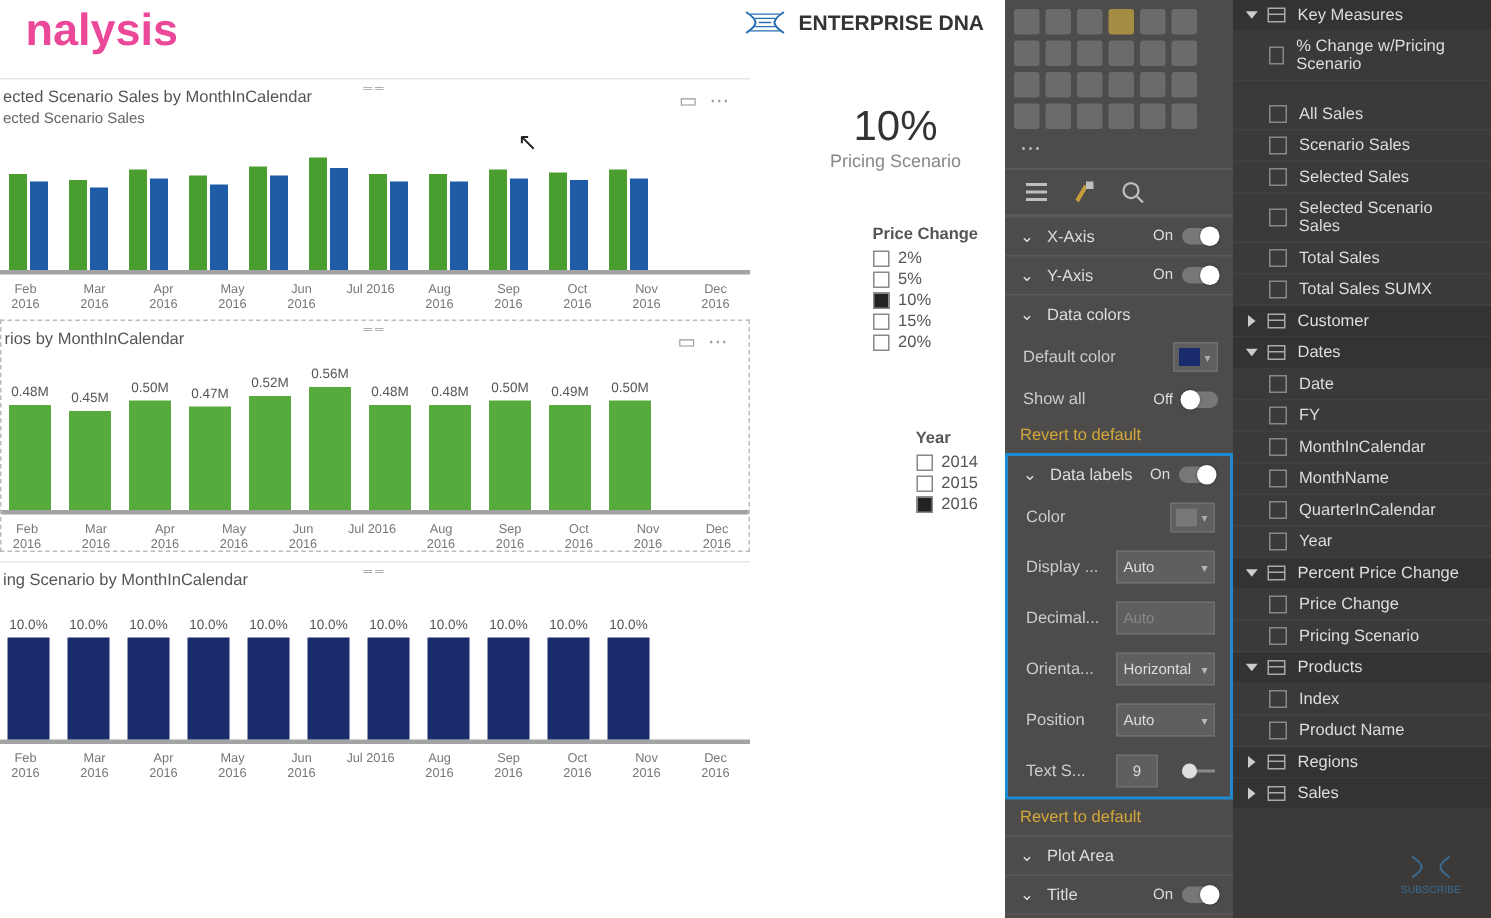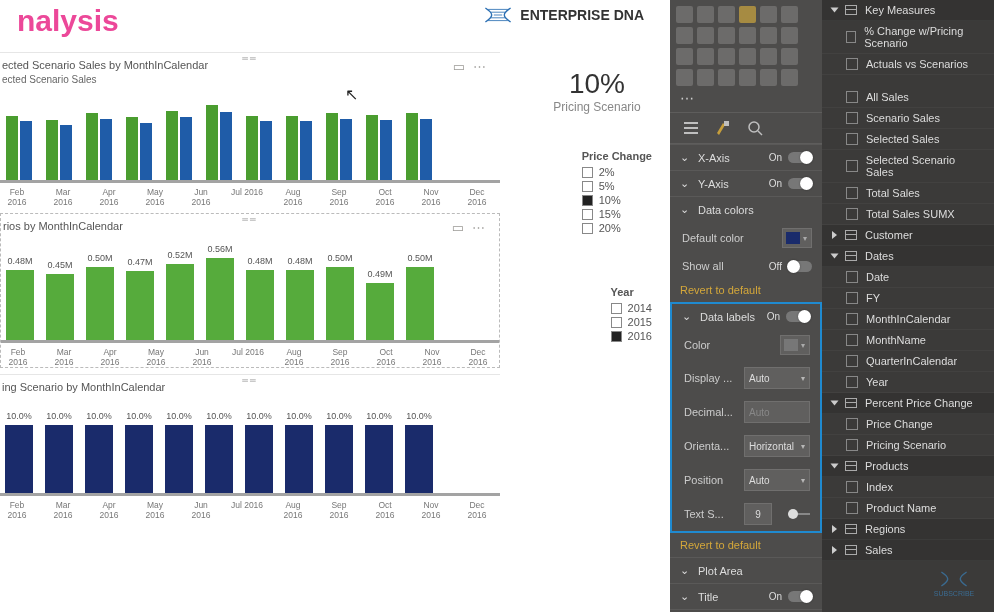--- a/index.html
+++ b/index.html
@@ -1,19 +1,19 @@
 <!DOCTYPE html>
 <html><head>
   <meta charset="utf-8">
   <style>
     * { margin:0; padding:0; box-sizing:border-box; font-family:"Segoe UI",Arial,sans-serif; }
     body { width:994px; height:612px; background:#fff; overflow:hidden; display:flex; }
     .canvas { flex:1; background:#fff; position:relative; padding:0; }
     .title { font-size:30px; font-weight:700; color:#ec4899; padding:4px 0 10px 17px; }
-    .logo-row { position:absolute; top:6px; right:26px; display:flex; align-items:center; gap:8px; font-size:14px; font-weight:600; color:#333; }
+    .logo-row { position:absolute; top:6px; right:14px; display:flex; align-items:center; gap:8px; font-size:14px; font-weight:600; color:#333; }
     .logo-dna { width:28px; height:18px; }
     .viz { position:relative; border-top:1px solid #e6e6e6; margin-top:4px; }
     .viz .handle { position:absolute; top:0; left:50%; width:36px; height:10px; transform:translateX(-50%); display:flex; justify-content:center; align-items:center; color:#999; font-size:8px; letter-spacing:2px; }
     .viz-header { padding:6px 0 0 2px; font-size:11px; color:#555; display:flex; justify-content:space-between; }
     .viz-icons { display:flex; gap:8px; color:#9c9a96; font-size:13px; padding-right:14px; }
     .legend-row { font-size:10px; color:#666; padding-left:2px; }
     .chart-area { height:95px; display:flex; align-items:flex-end; gap:6px; padding:4px 2px 0 2px; position:relative; }
     .bar-group { display:flex; align-items:flex-end; gap:2px; width:34px; justify-content:center; position:relative; }
     .bar { width:12px; }
     .bar.g { background:#4a9d2f; }
@@ -254,21 +254,21 @@
           <div class="bar bg" style="height: 70.4px;">
             <div class="dlabel">0.48M</div>
           </div>
         </div>
         <div class="bar-group">
           <div class="bar bg" style="height: 73.3333px;">
             <div class="dlabel">0.50M</div>
           </div>
         </div>
         <div class="bar-group">
-          <div class="bar bg" style="height: 57px;">
+          <div class="bar bg" style="height: 70px;">
             <div class="dlabel">0.49M</div>
           </div>
         </div>
         <div class="bar-group">
           <div class="bar bg" style="height: 73.3333px;">
             <div class="dlabel">0.50M</div>
           </div>
         </div>
       </div>
     <div class="xaxis" id="xa2">
@@ -541,24 +541,20 @@
   <div class="fields" id="fields-list">
       <div class="fld-table">
         <span class="caret open"></span>
         <span class="tblico"></span>
         <span>Key Measures</span>
       </div>
       <div class="fld" style="padding-left: 24px;">
         <span class="fchk"></span>
         <span>% Change w/Pricing Scenario</span>
       </div>
-      <div class="fld" style="padding-left: 24px;">
-        <span class="fchk"></span>
-        <span>Actuals vs Scenarios</span>
-      </div>
       <div class="fld" style="padding-left: 24px; margin-top: 12px;">
         <span class="fchk"></span>
         <span>All Sales</span>
       </div>
       <div class="fld" style="padding-left: 24px;">
         <span class="fchk"></span>
         <span>Scenario Sales</span>
       </div>
       <div class="fld" style="padding-left: 24px;">
         <span class="fchk"></span>

